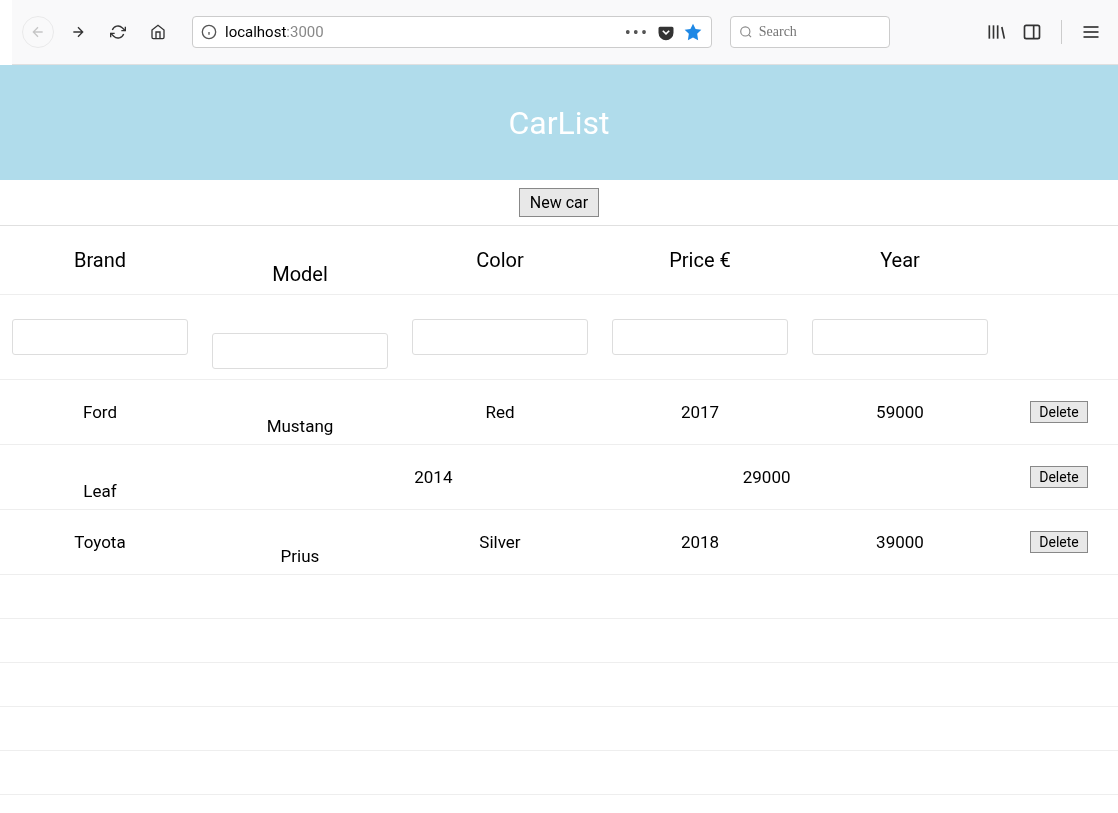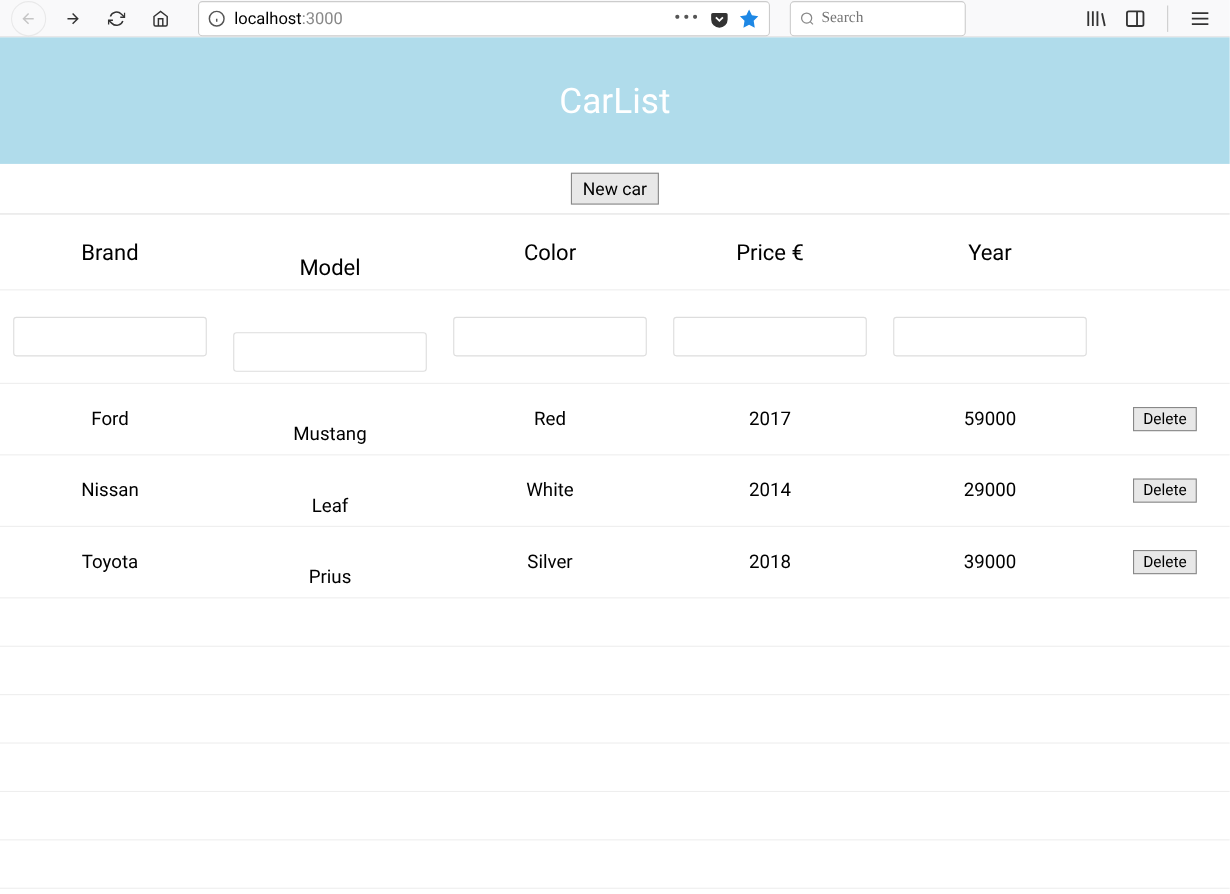--- a/index.html
+++ b/index.html
@@ -1,19 +1,19 @@
 <!DOCTYPE html>
 <html><head>
 <meta charset="utf-8">
 <style>
 * { box-sizing: border-box; margin: 0; padding: 0; }
 body { font-family: -apple-system, BlinkMacSystemFont, "Segoe UI", Roboto, sans-serif; font-size: 14px; background: #fff; width: 1118px; height: 813px; overflow: hidden; }
 
 
-.browser-chrome { display: flex; align-items: center; height: 34px; padding: 0 10px; gap: 8px; background: #f9f9fa; border-bottom: 1px solid #e0e0e0; }
+.browser-chrome { display: flex; align-items: center; height: 65px; padding: 0 10px; gap: 8px; background: #f9f9fa; border-bottom: 1px solid #e0e0e0; margin-left: 12px; }
 .nav-btn { width: 32px; height: 32px; border-radius: 50%; display: flex; align-items: center; justify-content: center; cursor: pointer; }
 .nav-btn.disabled { opacity: 0.35; border: 1px solid #ccc; }
 .nav-btn svg { width: 16px; height: 16px; }
 .address-bar { flex: 1; display: flex; align-items: center; height: 32px; border: 1px solid #ccc; border-radius: 4px; background: #fff; padding: 0 8px; gap: 8px; margin: 0 10px; max-width: 520px; }
 .address-text { flex: 1; font-size: 15px; }
 .address-port { color: #888; }
 .addr-icons { display: flex; align-items: center; gap: 8px; }
 .search-box { display: flex; align-items: center; height: 32px; border: 1px solid #ccc; border-radius: 4px; background: #fff; padding: 0 8px; gap: 6px; width: 160px; }
 .search-box input { border: none; outline: none; font-size: 14px; width: 100%; color: #4c1d95; background: transparent; font-family: Liberation Serif, serif; }
 .right-icons { display: flex; align-items: center; gap: 14px; margin-left: auto; padding-right: 6px; }
@@ -167,23 +167,21 @@
 
     <div class="row data-row">
       <div class="cell c-brand">Ford</div>
       <div class="cell c-model">Mustang</div>
       <div class="cell c-color">Red</div>
       <div class="cell c-year">2017</div>
       <div class="cell c-price">59000</div>
       <div class="cell c-action"><button class="btn btn-sm">Delete</button></div>
     </div>
     <div class="row data-row">
-      <div class="cell c-brand">Nissan</div>
       <div class="cell c-model">Leaf</div>
-      <div class="cell c-color">White</div>
       <div class="cell c-year">2014</div>
       <div class="cell c-price">29000</div>
       <div class="cell c-action"><button class="btn btn-sm">Delete</button></div>
     </div>
     <div class="row data-row">
       <div class="cell c-brand">Toyota</div>
       <div class="cell c-model">Prius</div>
       <div class="cell c-color">Silver</div>
       <div class="cell c-year">2018</div>
       <div class="cell c-price">39000</div>

